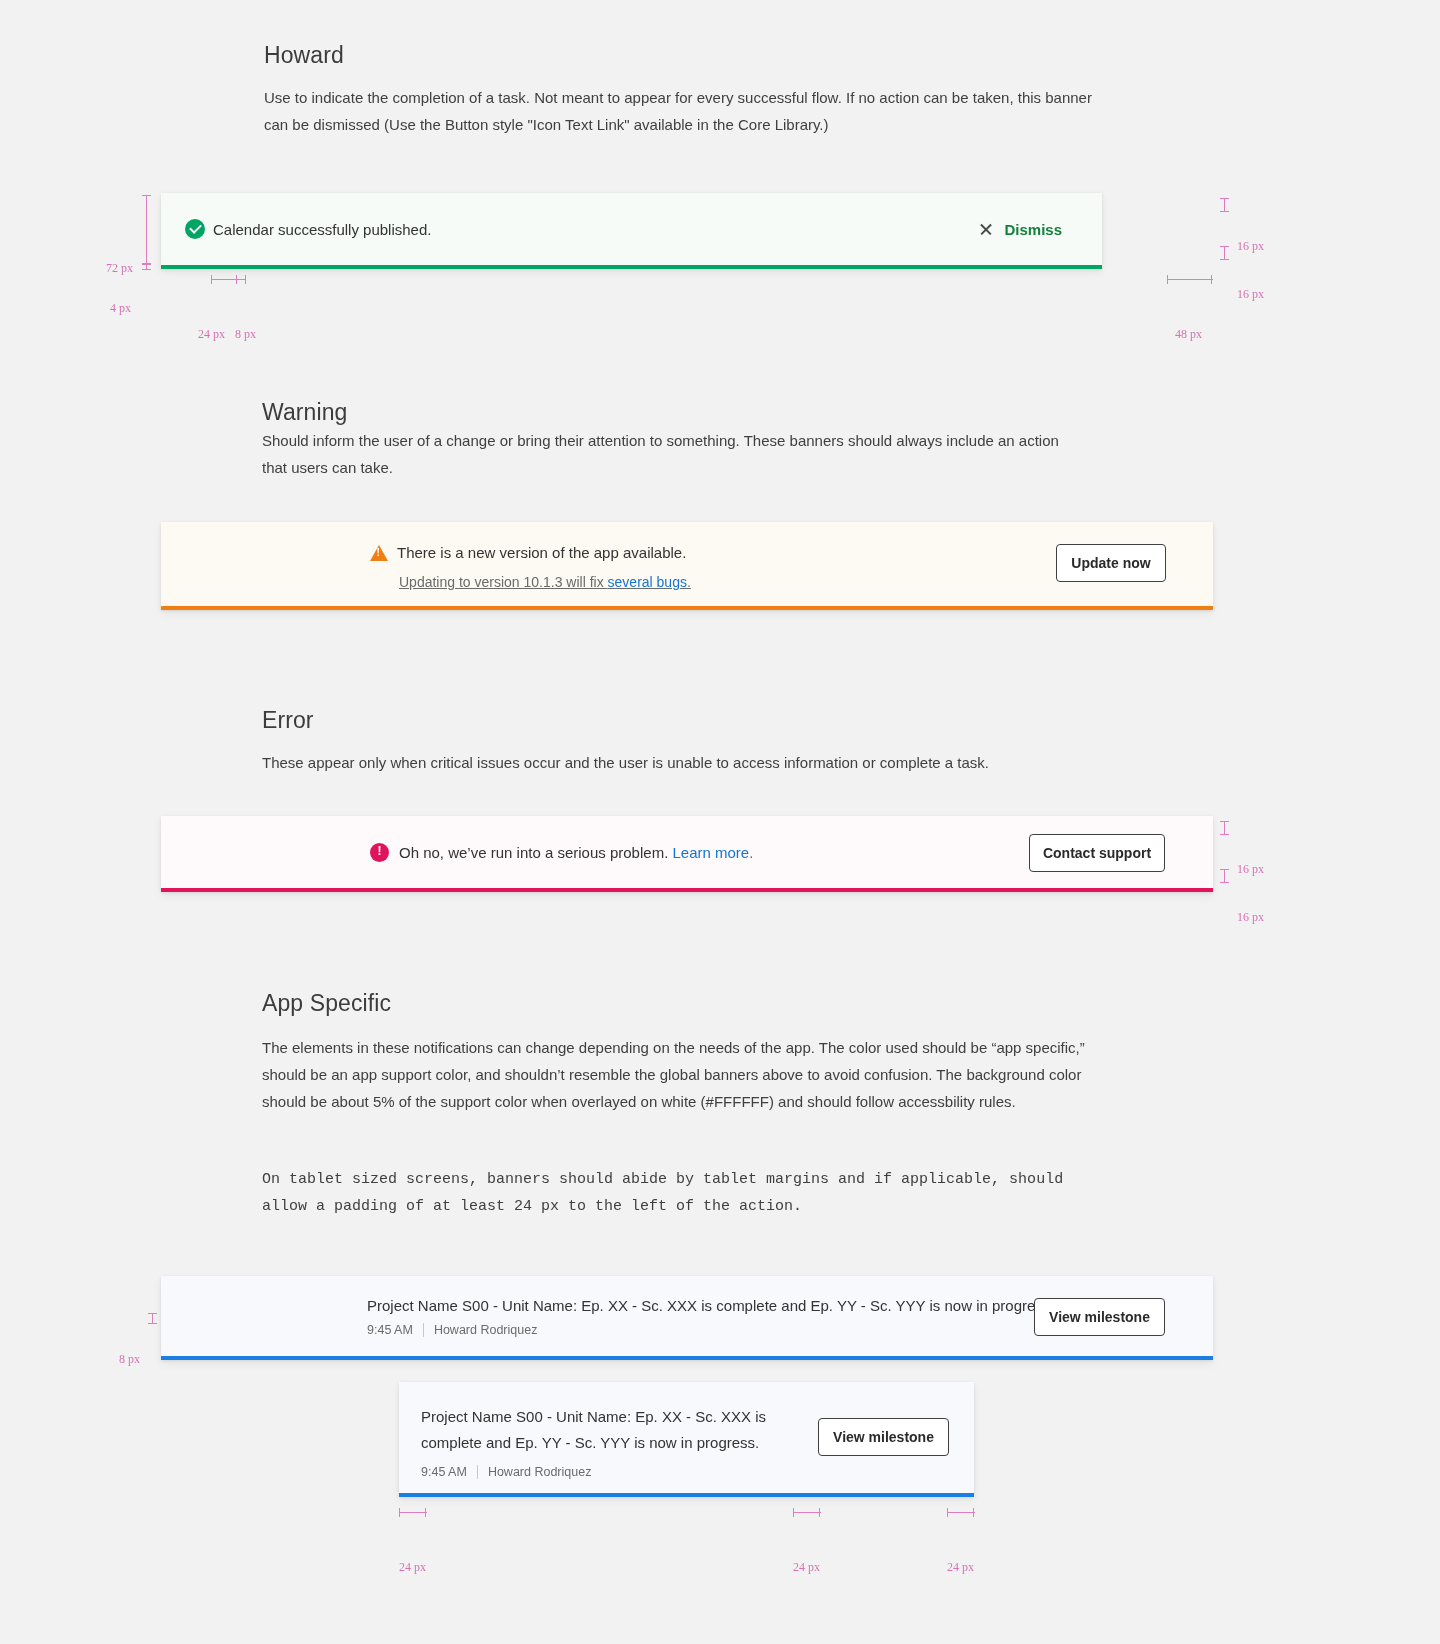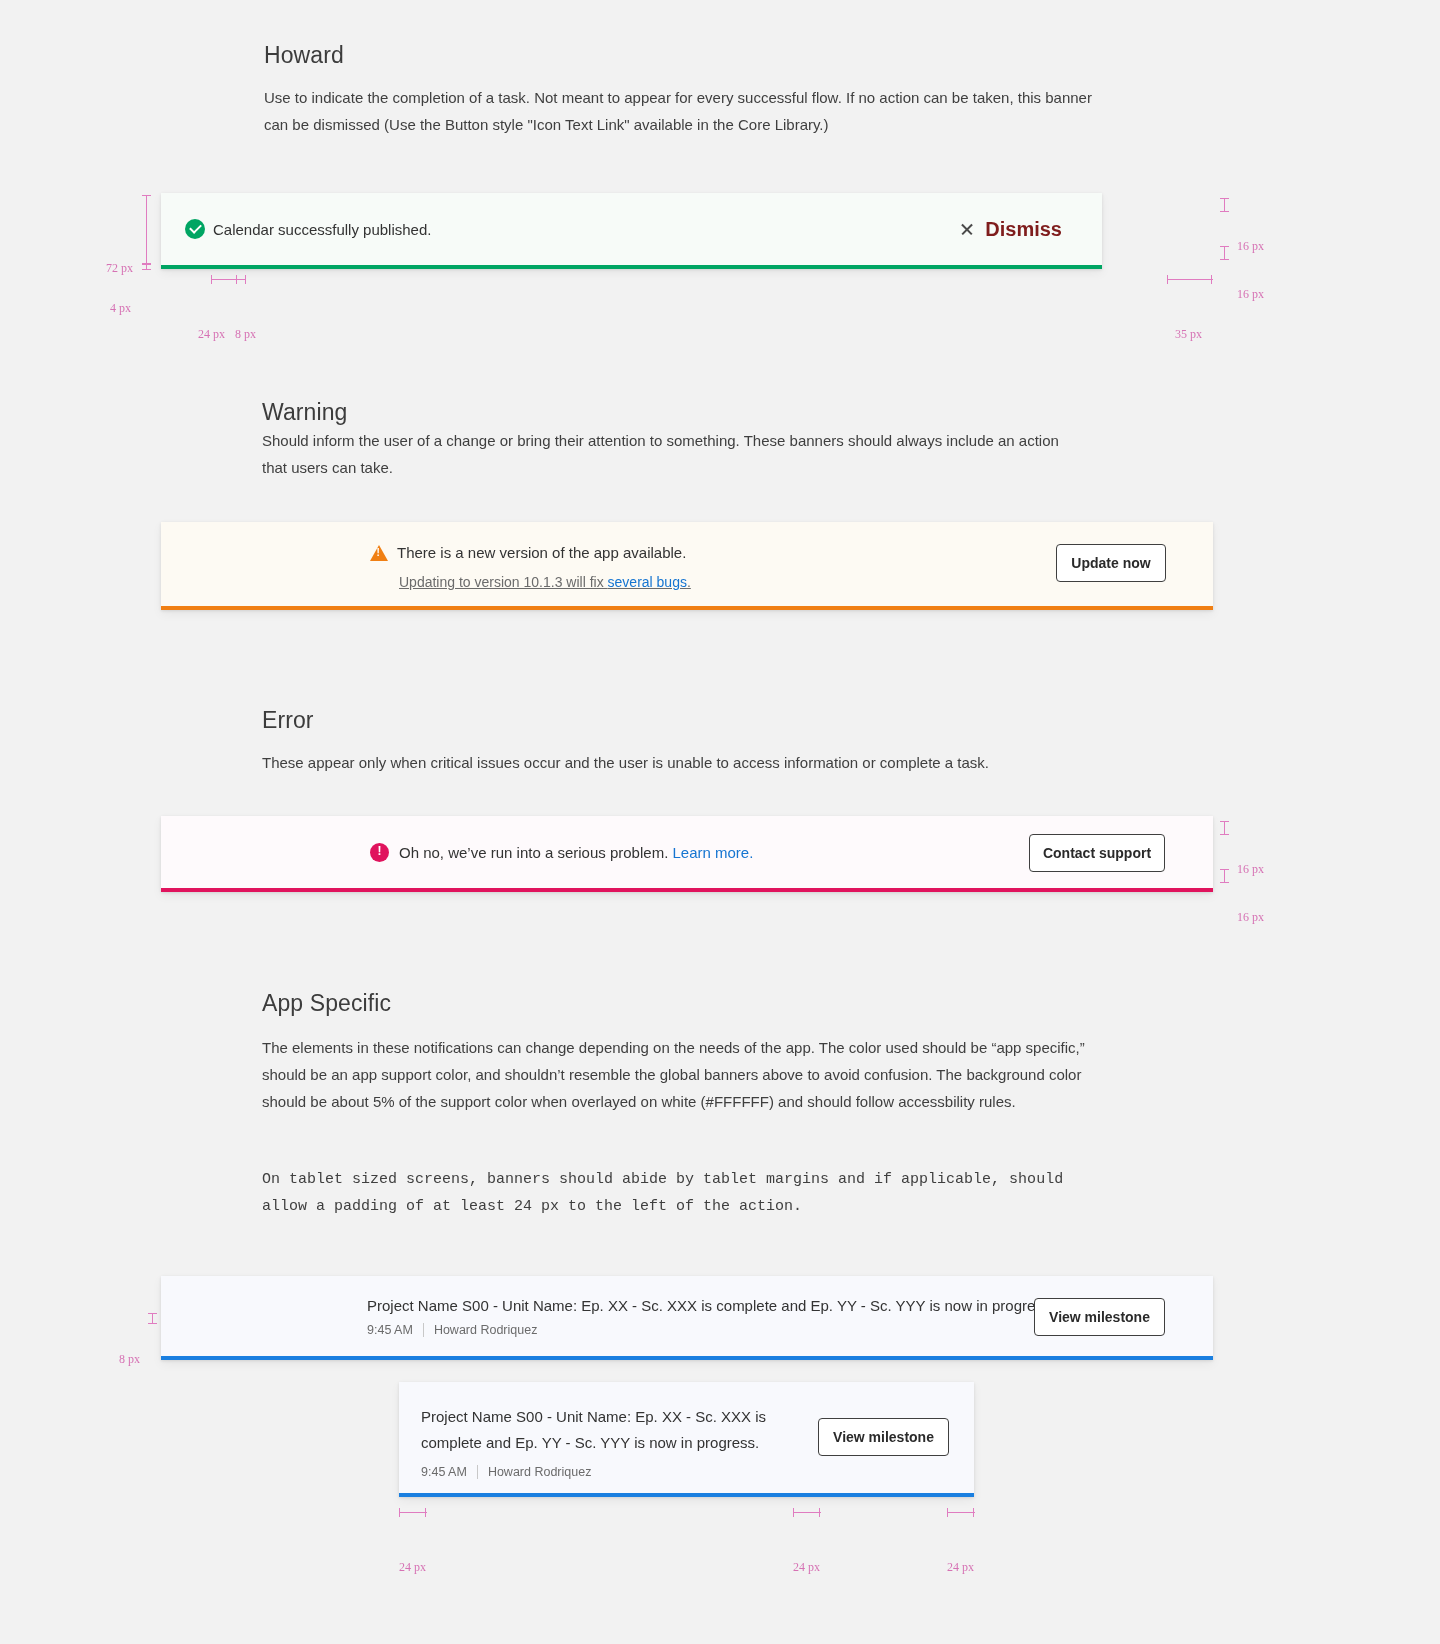--- a/index.html
+++ b/index.html
@@ -58,21 +58,21 @@
     background: none; border: none; cursor: pointer;
     font-family: "Liberation Sans", sans-serif;
   }
   .x-icon { width: 14px; height: 14px; position: relative; }
   .x-icon::before, .x-icon::after {
     content: ""; position: absolute; left: 0; top: 6px;
     width: 14px; height: 1.6px; background: #4a4a4a;
   }
   .x-icon::before { transform: rotate(45deg); }
   .x-icon::after  { transform: rotate(-45deg); }
-  .dismiss-label { font-size: 20px; font-weight: 700; color: #7f1d1d; }
+  .dismiss-label { font-size: 15px; font-weight: 700; color: #15803d; }
 
   
   .banner-warning { background: #fdfaf3; padding-left: 44px; }
   .warn-icon {
     width: 0; height: 0; flex: 0 0 auto;
     border-left: 9px solid transparent;
     border-right: 9px solid transparent;
     border-bottom: 16px solid #f07f13;
     position: relative;
   }
@@ -157,21 +157,21 @@
   <div class="cap-h" style="left:236px; top:275px;"></div>
   <span class="meas-label" style="left:198px; top:286px;">24 px</span>
 
   <div class="hline" style="left:236px; top:279px; width:10px;"></div>
   <div class="cap-h" style="left:245px; top:275px;"></div>
   <span class="meas-label" style="left:235px; top:286px;">8 px</span>
 
   <div class="hline" style="left:1167px; top:279px; width:46px;"></div>
   <div class="cap-h" style="left:1167px; top:275px;"></div>
   <div class="cap-h" style="left:1211px; top:275px;"></div>
-  <span class="meas-label" style="left:1175px; top:286px;">35 px</span>
+  <span class="meas-label" style="left:1175px; top:286px;">48 px</span>
 
   <div class="vline" style="left:1224px; top:198px; height:14px;"></div>
   <div class="cap-v" style="left:1219.5px; top:198px;"></div>
   <div class="cap-v" style="left:1219.5px; top:211px;"></div>
   <span class="meas-label" style="left:1237px; top:198px;">16 px</span>
 
   <div class="vline" style="left:1224px; top:246px; height:14px;"></div>
   <div class="cap-v" style="left:1219.5px; top:246px;"></div>
   <div class="cap-v" style="left:1219.5px; top:259px;"></div>
   <span class="meas-label" style="left:1237px; top:246px;">16 px</span>

